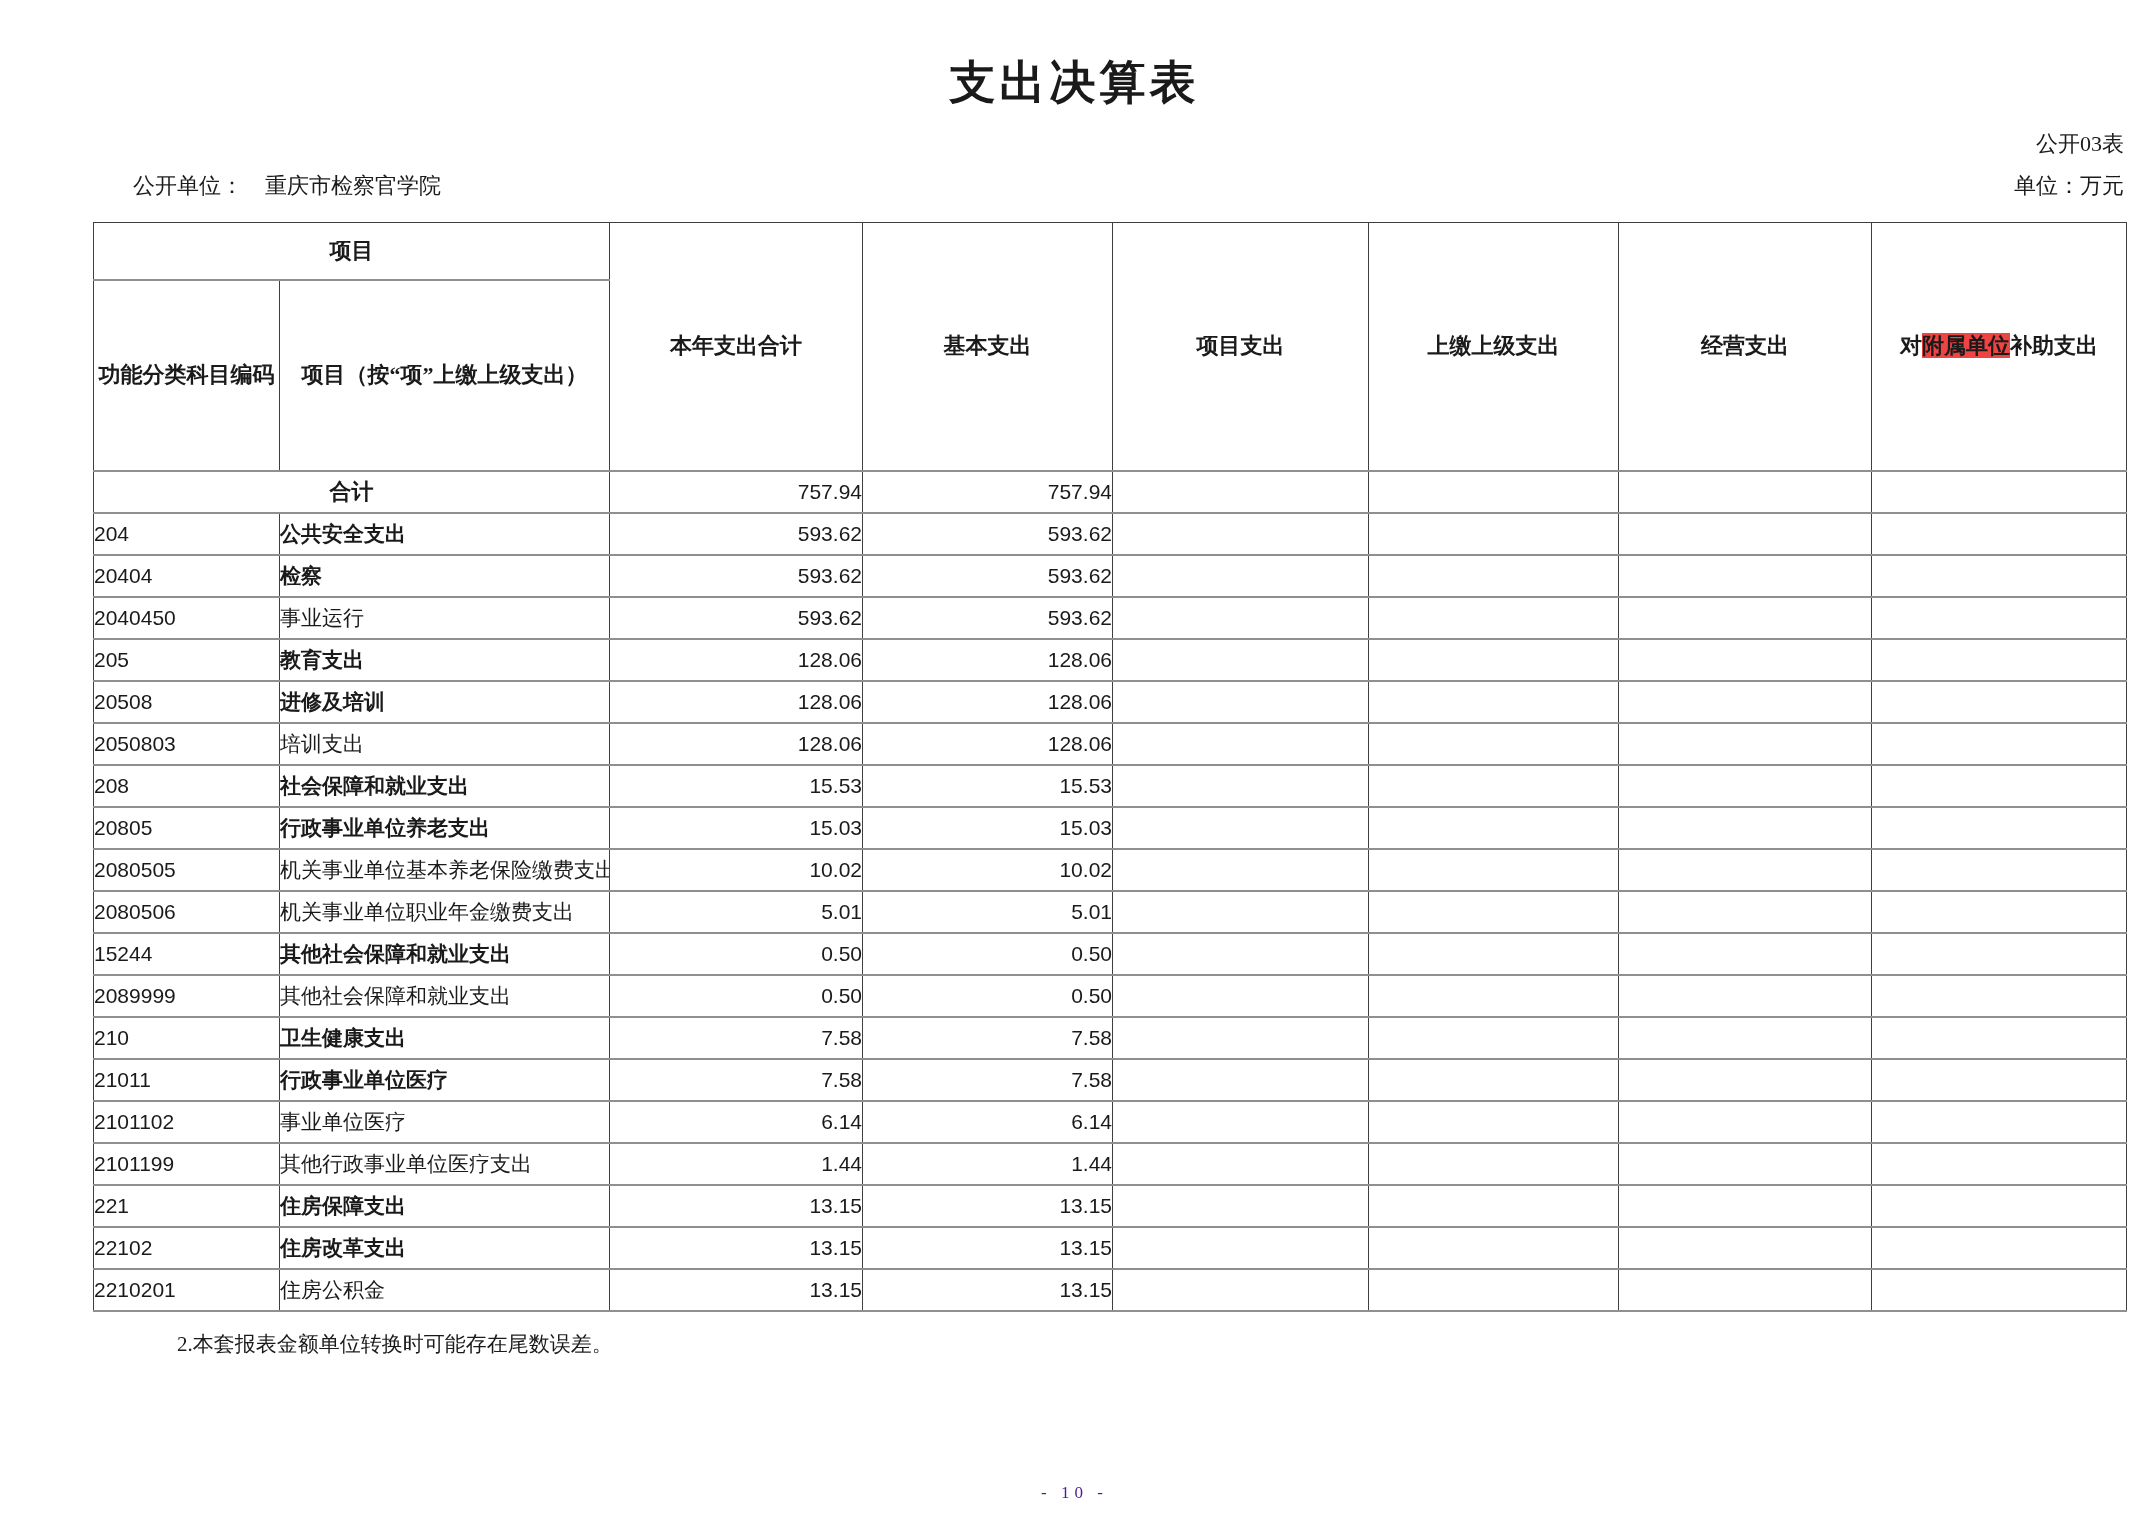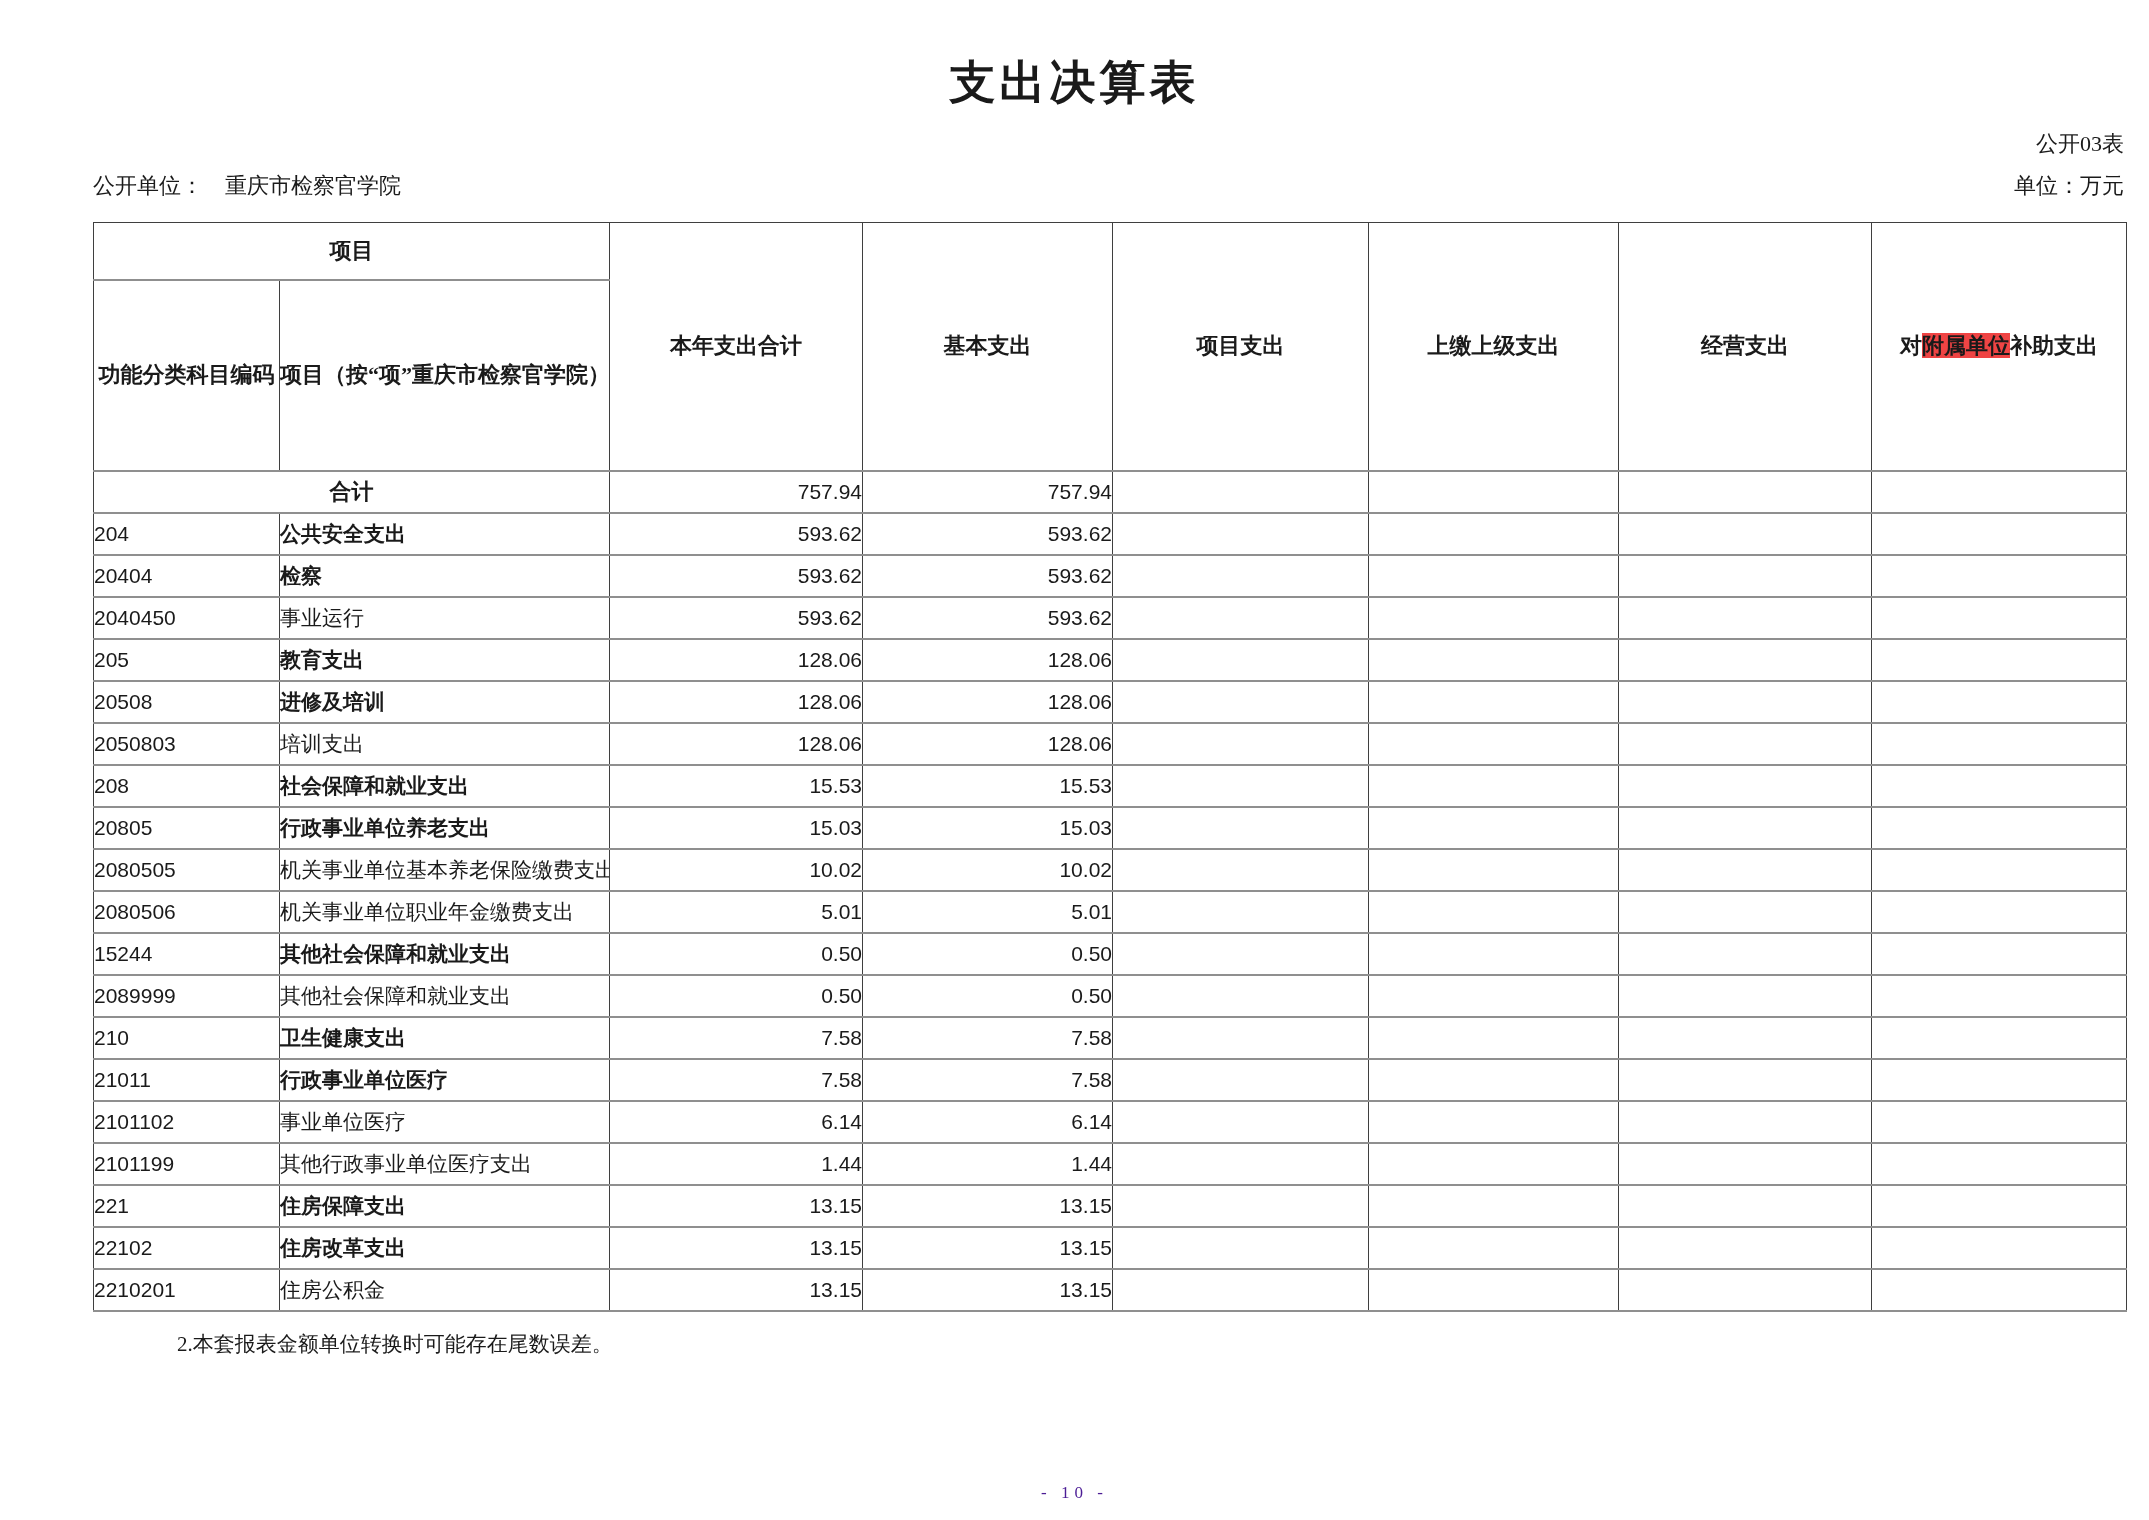--- a/index.html
+++ b/index.html
@@ -29,21 +29,21 @@
     top: 129px; right: 25px;
     font-size: 22px;
   }
   .meta-row {
     position: absolute;
     top: 171px; left: 93px; right: 25px;
     display: flex;
     justify-content: space-between;
     font-size: 22px;
   }
-  .meta-left { display: flex; }
+  .meta-left { display: flex; margin-left: 40px; }
   .meta-left .unit-name { margin-left: 22px; }
 
   table.report {
     position: absolute;
     top: 222px; left: 93px;
     width: 2033px;
     border-collapse: collapse;
     table-layout: fixed;
   }
   table.report th, table.report td {
@@ -151,21 +151,21 @@
         <th class="hdr" rowspan="2">基本支出</th>
         <th class="hdr" rowspan="2">项目支出</th>
         <th class="hdr" rowspan="2">上缴上级支出</th>
         <th class="hdr" rowspan="2">经营支出</th>
         <th class="hdr" rowspan="2">
           <span>对</span><span class="hl">附属单位</span><span>补助支出</span>
         </th>
       </tr>
       <tr class="h2">
         <th class="hdr">功能分类科目编码</th>
-        <th class="hdr">项目（按“项”重庆市检察官学院）</th>
+        <th class="hdr">项目（按“项”上缴上级支出）</th>
       </tr>
     </thead>
     <tbody>
       <tr class="body-row">
         <td class="sum-label" colspan="2">合计</td>
         <td class="num">757.94</td>
         <td class="num">757.94</td>
         <td class="num"></td>
         <td class="num"></td>
         <td class="num"></td>

